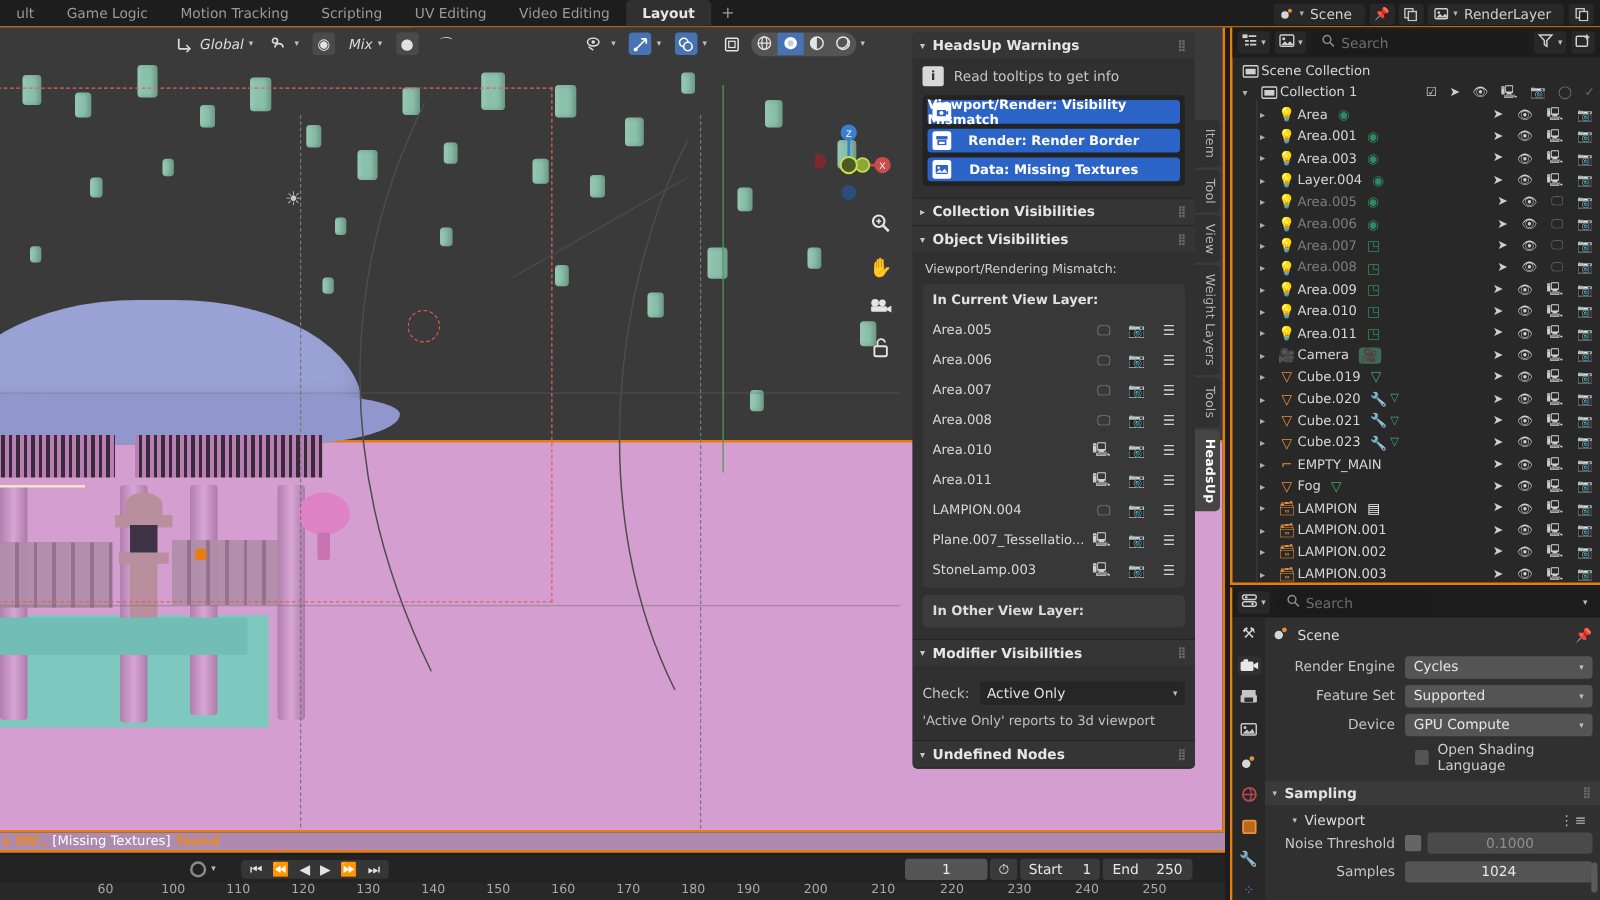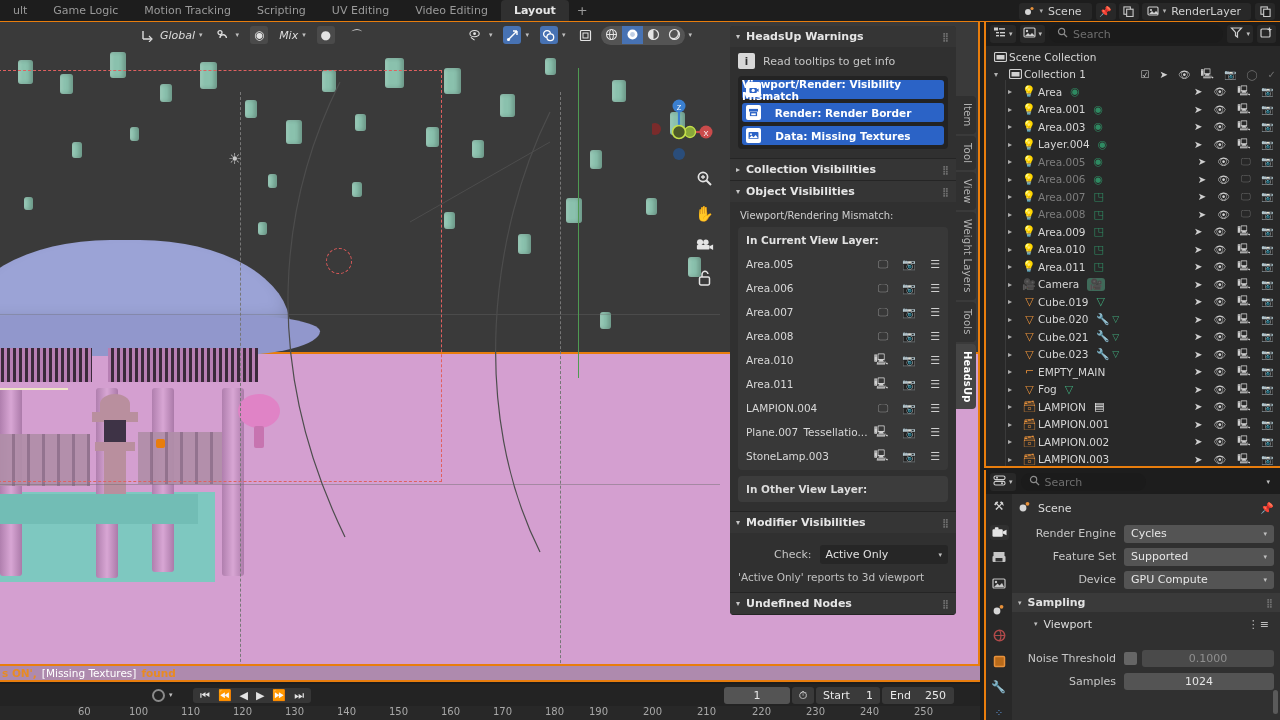--- a/index.html
+++ b/index.html
@@ -116,21 +116,21 @@
   .objbox { background:#383838; border-radius:4px; padding:2px 0; }
   .obj-head { color:#e2e2e2; font-size:10.5px; padding:5px 8px 6px 8px; font-weight:bold;}
   .obj-row { display:flex; align-items:center; height:24px; padding:0 8px; }
   .obj-name { color:#d8d8d8; font-size:10.5px; flex:1; white-space:nowrap; overflow:hidden;
      text-overflow:ellipsis; }
   .obj-icos { display:flex; align-items:center; gap:14px; color:#cfcfcf; font-size:11px; }
   .obj-icos .dim { color:#8d8d8d; }
   .other-box { background:#3c3c3c; border-radius:4px; margin:6px 0 0 0; padding:7px 8px;
      color:#dcdcdc; font-size:10.5px; font-weight:bold;}
   .field-row { display:flex; align-items:center; gap:8px; margin:6px 0 7px 0; }
-  .field-lbl { color:#c6c6c6; font-size:11px;margin-left:36px; }
+  .field-lbl { color:#c6c6c6; font-size:11px; }
   .dropdown { flex:1; height:19px; background:#262626; border-radius:3px; display:flex;
      align-items:center; padding:0 6px; color:#e0e0e0; font-size:11px; }
   .dropdown .chev { margin-left:auto; }
   .note { color:#c0c0c0; font-size:10.5px; }
 
   
   #vtabs { position:absolute; right:2px; top:74px; width:20px; display:flex; flex-direction:column; gap:2px; }
   .vtab { writing-mode:vertical-rl; text-orientation:mixed; background:#303030; color:#b4b4b4;
      font-size:10px; padding:7px 3px; border-radius:0 4px 4px 0; letter-spacing:.2px; }
   .vtab.active { background:#454545; color:#fff; font-weight:bold; }
@@ -1136,32 +1136,36 @@
           <span class="chev">▾</span>
         </span>
       </div>
       <div class="prow">
         <span class="plbl">Device</span>
         <span class="pval">
           <span>GPU Compute</span>
           <span class="chev">▾</span>
         </span>
       </div>
+      <div class="cbrow">
+        <span class="cbox"></span>
+        <span class="cblbl">Open Shading Language</span>
+      </div>
 
       <div class="sect">
         <span class="chev">▾</span>
         <span>Sampling</span>
         <span class="grip">⣿</span>
       </div>
       <div class="sect2">
         <span class="chev">▾</span>
         <span>Viewport</span>
         <span class="dots">⋮≡</span>
       </div>
-      <div class="prow" style="margin-top:16px;">
+      <div class="prow" style="margin-top:0;">
         <span class="plbl">Noise Threshold</span>
         <span class="minibox"></span>
         <span class="slider dis">
               <span>0.1000</span>
             </span>
       </div>
       <div class="prow">
         <span class="plbl">Samples</span>
         <span class="slider">
               <span>1024</span>

